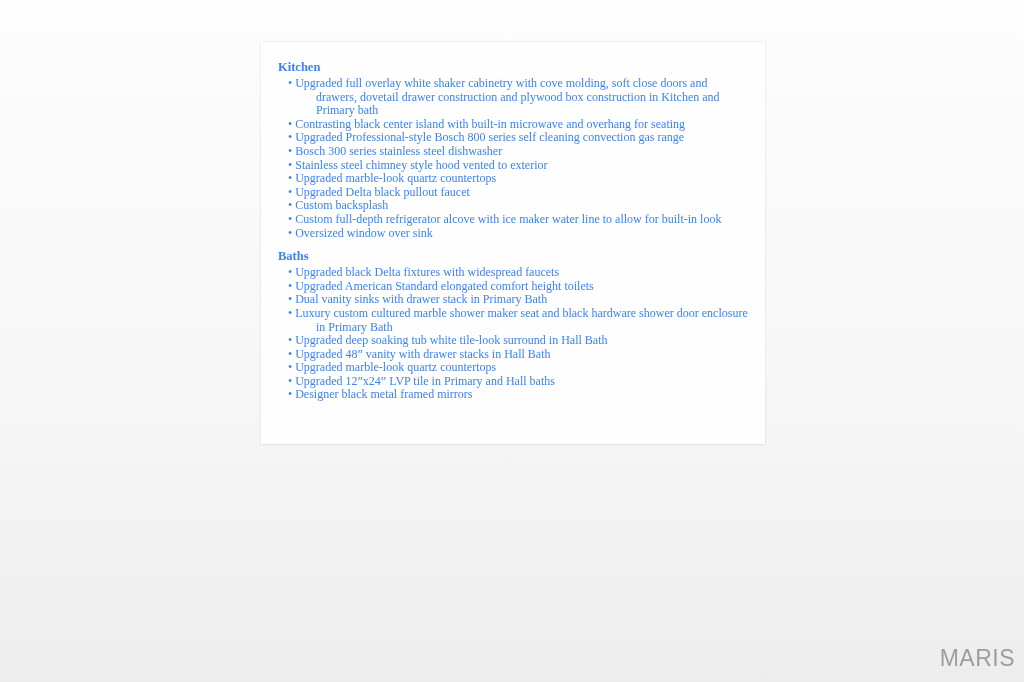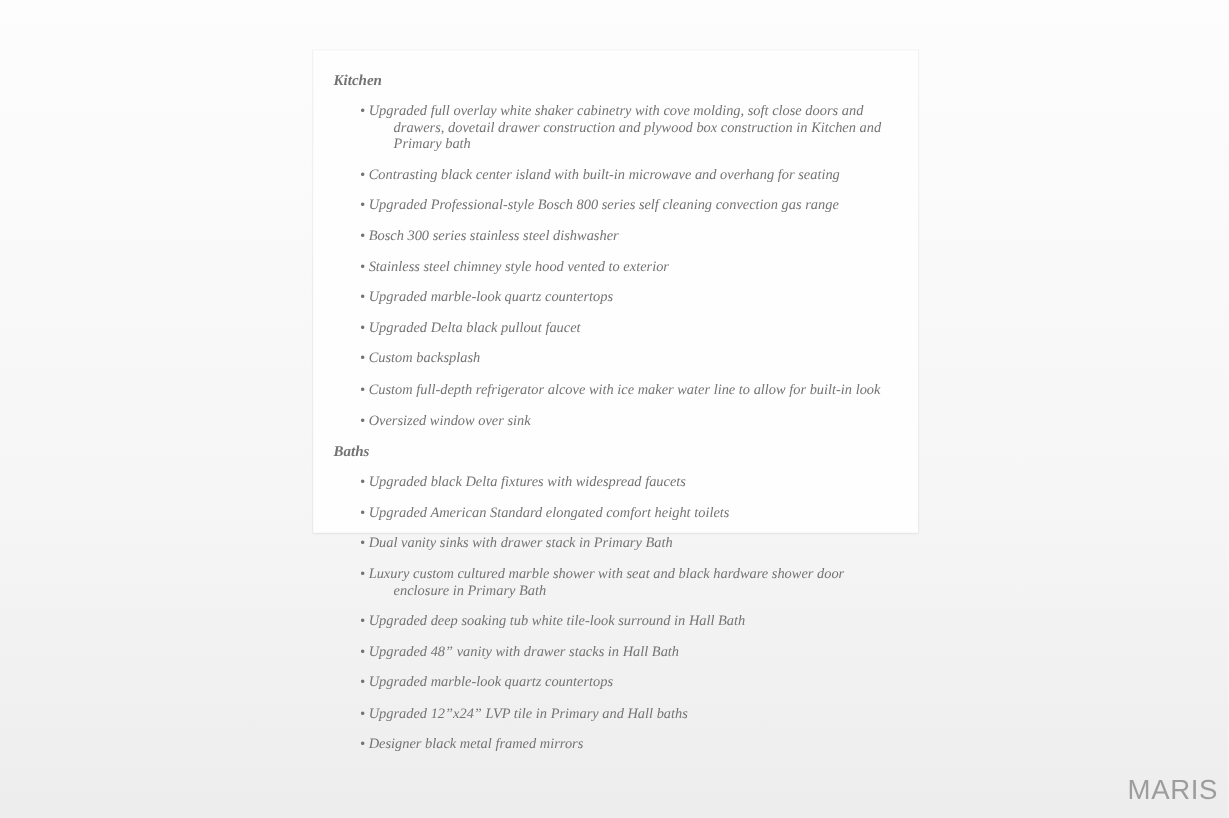--- a/index.html
+++ b/index.html
@@ -19,41 +19,40 @@
   .sheet {
     position: absolute;
     left: 261px;
     top: 42px;
     width: 504px;
     height: 402px;
     background: #fefefe;
     box-shadow: 0 0 0 1px rgba(0,0,0,0.03), 0 1px 3px rgba(0,0,0,0.05);
     box-sizing: border-box;
     padding: 18px 14px 0 17px;
-    color: #737373;
-    font-style: italic;
+    color: #3b82f6;
   }
   .section { margin: 0 0 9px 0; }
   .section-heading {
     font-size: 12.5px;
     font-weight: bold;
     margin: 0 0 3px 0;
     line-height: 14px;
   }
   ul.feature-list {
     list-style: none;
     margin: 0;
     padding: 0;
   }
   ul.feature-list li {
     font-size: 12px;
     line-height: 13.6px;
     padding-left: 38px;
     text-indent: -28px;
-    margin: 12px;
+    margin: 0;
   }
   ul.feature-list li::before {
     content: "\2022\00a0";
   }
   .footer-note {
     font-size: 12.5px;
     font-weight: bold;
     margin: 15px 0 0 0;
     line-height: 14px;
   }
@@ -91,21 +90,21 @@
             <li>Oversized window over sink</li>
           </ul>
   </div>
 
   <div class="section">
     <h3 class="section-heading">Baths</h3>
     <ul class="feature-list">
             <li>Upgraded black Delta fixtures with widespread faucets</li>
             <li>Upgraded American Standard elongated comfort height toilets</li>
             <li>Dual vanity sinks with drawer stack in Primary Bath</li>
-            <li>Luxury custom cultured marble shower with seat and black hardware shower door enclosure in Primary Bath</li>
+            <li>Luxury custom cultured marble shower maker seat and black hardware shower door enclosure in Primary Bath</li>
             <li>Upgraded deep soaking tub white tile-look surround in Hall Bath</li>
             <li>Upgraded 48” vanity with drawer stacks in Hall Bath</li>
             <li>Upgraded marble-look quartz countertops</li>
             <li>Upgraded 12”x24” LVP tile in Primary and Hall baths</li>
             <li>Designer black metal framed mirrors</li>
           </ul>
   </div>
 </div>
   </div>
   <div class="watermark">MARIS</div>

